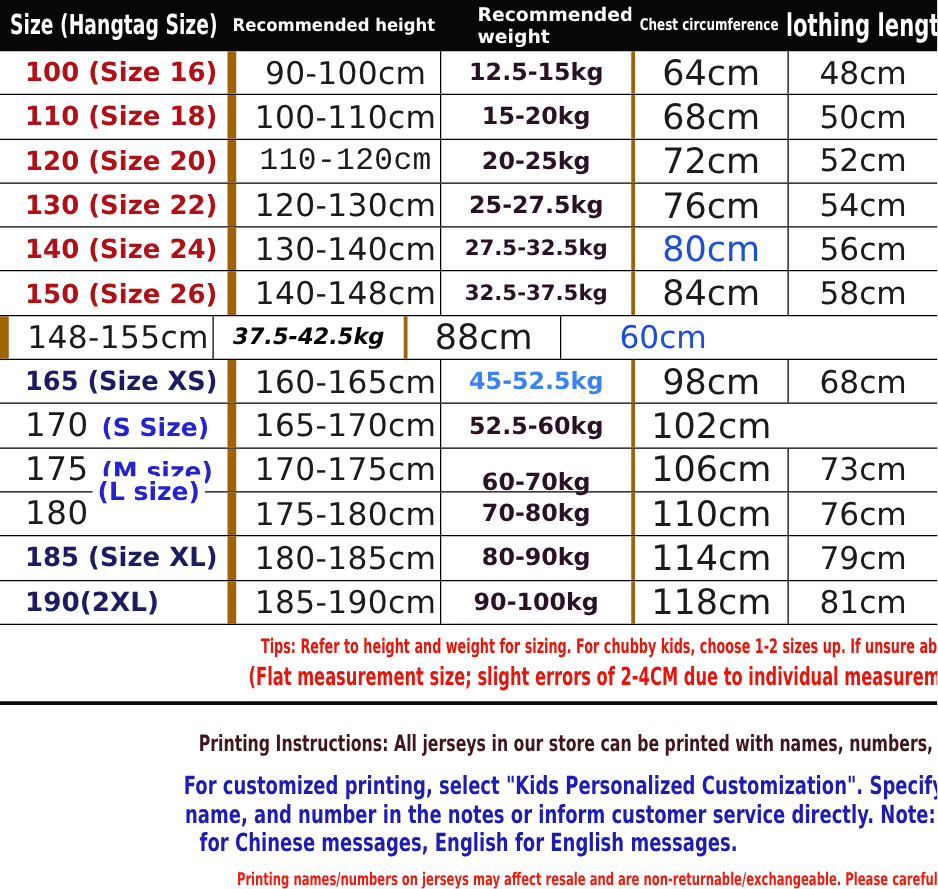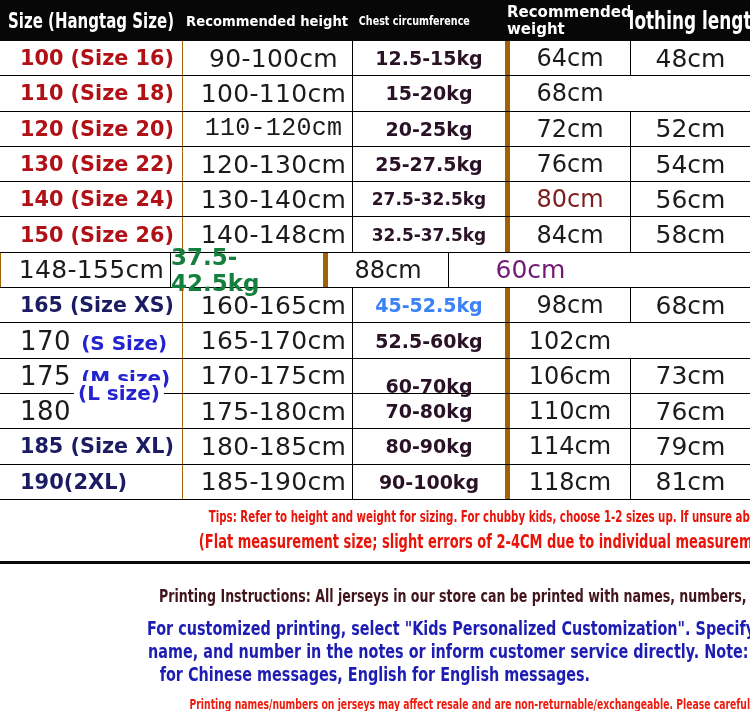--- a/index.html
+++ b/index.html
@@ -13,23 +13,23 @@
   .h1 { width:182px; padding-left:8px; font-size:22px; font-weight:700; }
   .h2 { width:170px; justify-content:center; font-size:14px; font-weight:700; }
   .h3 { width:153px; padding-left:30px; font-size:15px; font-weight:700; line-height:1.12; }
   .h3 .wrapbox { width:112px; }
   .h4 { width:125px; justify-content:center; padding:0 3px; font-size:13px; font-weight:700; }
   .h5 { width:120px; justify-content:center; font-size:25px; font-weight:700; }
   
   .row { display:flex; height:34.31px; border-bottom:1px solid #000; position:relative; }
   .cell { box-sizing:border-box; display:flex; align-items:center; justify-content:center; }
   .c-size   { width:182px; justify-content:flex-start; padding-left:20px; position:relative; }
-  .c-height { width:170px; border-left:1px solid #a16207; font-size:25px; letter-spacing:.3px;padding-left:12px; }
+  .c-height { width:170px; border-left:7px solid #a16207; font-size:25px; letter-spacing:.3px;padding-left:12px; }
   .c-weight { width:153px; border-left:1px solid #000; font-weight:700; font-size:19px; }
-  .c-chest  { width:125px; border-left:5px solid #a16207; font-size:24px; }
+  .c-chest  { width:125px; border-left:3px solid #a16207; font-size:28px; }
   .c-length { width:120px; border-left:1px solid #000; font-size:25px; }
   .size-wrap { display:inline-flex; align-items:baseline; gap:10px; white-space:nowrap; }
   .sz-suffix { font-size:20px; font-weight:700; }
   .sz-floater {
     position:absolute; left:74px; top:-13px; font-size:20px; font-weight:700;
     background:#fff; padding:0 4px; line-height:24px; z-index:2; white-space:nowrap;
   }
   
   .noteline { text-align:center; }
   .fitc { display:inline-block; white-space:nowrap; transform-origin:center center; }
@@ -46,26 +46,26 @@
 
 <div class="page">
 
   <div class="hdr">
     <div class="hcell h1">
       <span class="fitw" style="transform: scaleX(0.682);">Size (Hangtag Size)</span>
     </div>
     <div class="hcell h2">
       <span class="fitc" style="transform: scaleX(0.941);">Recommended height</span>
     </div>
+    <div class="hcell h3">
+      <span class="wrapbox">Recommended weight</span>
+    </div>
     <div class="hcell h4">
       <span class="fitc" style="transform: scaleX(0.737);">Chest circumference</span>
     </div>
-    <div class="hcell h3">
-      <span class="wrapbox">Recommended weight</span>
-    </div>
     <div class="hcell h5">
       <span class="fitc" style="transform: scaleX(0.677);">Clothing length</span>
     </div>
   </div>
 
   <div id="tbody">
     <div class="row">
       <div class="cell c-size">
         <span class="size-wrap fitw" style="transform: scaleX(0.989);">
           <span class="sz-main" style="font-weight: 700; font-size: 21px; color: rgb(177, 17, 22);">100 (Size 16)</span>
@@ -87,20 +87,21 @@
           <span class="sz-main" style="font-weight: 700; font-size: 21px; color: rgb(177, 17, 22);">110 (Size 18)</span>
 
         </span>
 
       </div>
       <div class="cell c-height" style="color: rgb(27, 27, 27);">100-110cm</div>
       <div class="cell c-weight">
         <span class="w-val" style="color: rgb(42, 18, 38);">15-20kg</span>
       </div>
       <div class="cell c-chest" style="color: rgb(27, 27, 27);">68cm</div>
+      <div class="cell c-length" style="color: rgb(27, 27, 27);">50cm</div>
     </div>
 
     <div class="row">
       <div class="cell c-size">
         <span class="size-wrap fitw" style="transform: scaleX(0.989);">
           <span class="sz-main" style="font-weight: 700; font-size: 21px; color: rgb(177, 17, 22);">120 (Size 20)</span>
 
         </span>
 
       </div>
@@ -133,21 +134,21 @@
         <span class="size-wrap fitw" style="transform: scaleX(0.989);">
           <span class="sz-main" style="font-weight: 700; font-size: 21px; color: rgb(177, 17, 22);">140 (Size 24)</span>
 
         </span>
 
       </div>
       <div class="cell c-height" style="color: rgb(27, 27, 27);">130-140cm</div>
       <div class="cell c-weight">
         <span class="w-val" style="color: rgb(42, 18, 38); font-size: 17px;">27.5-32.5kg</span>
       </div>
-      <div class="cell c-chest" style="color: #7f1d1d;">80cm</div>
+      <div class="cell c-chest" style="color: #1d4ed8;">80cm</div>
       <div class="cell c-length" style="color: rgb(27, 27, 27);">56cm</div>
     </div>
 
     <div class="row">
       <div class="cell c-size">
         <span class="size-wrap fitw" style="transform: scaleX(0.989);">
           <span class="sz-main" style="font-weight: 700; font-size: 21px; color: rgb(177, 17, 22);">150 (Size 26)</span>
 
         </span>
 
@@ -156,24 +157,24 @@
       <div class="cell c-weight">
         <span class="w-val" style="color: rgb(42, 18, 38); font-size: 17px;">32.5-37.5kg</span>
       </div>
       <div class="cell c-chest" style="color: rgb(27, 27, 27);">84cm</div>
       <div class="cell c-length" style="color: rgb(27, 27, 27);">58cm</div>
     </div>
 
     <div class="row">
       <div class="cell c-height" style="color: rgb(27, 27, 27);">148-155cm</div>
       <div class="cell c-weight">
-        <span class="w-val" style="color: #15803d; font-size: 23px;">37.5-42.5kg</span>
+        <span class="w-val" style="color: #000000; font-size: 18px; font-style: italic;">37.5-42.5kg</span>
       </div>
       <div class="cell c-chest" style="color: rgb(27, 27, 27);">88cm</div>
-      <div class="cell c-length" style="color: #701a75; padding-left: 44px;">60cm</div>
+      <div class="cell c-length" style="color: #1d4ed8; padding-left: 44px;">60cm</div>
     </div>
 
     <div class="row">
       <div class="cell c-size">
         <span class="size-wrap fitw" style="transform: scaleX(0.976);">
           <span class="sz-main" style="font-weight: 700; font-size: 21px; color: rgb(28, 28, 99);">165 (Size XS)</span>
 
         </span>
 
       </div>

